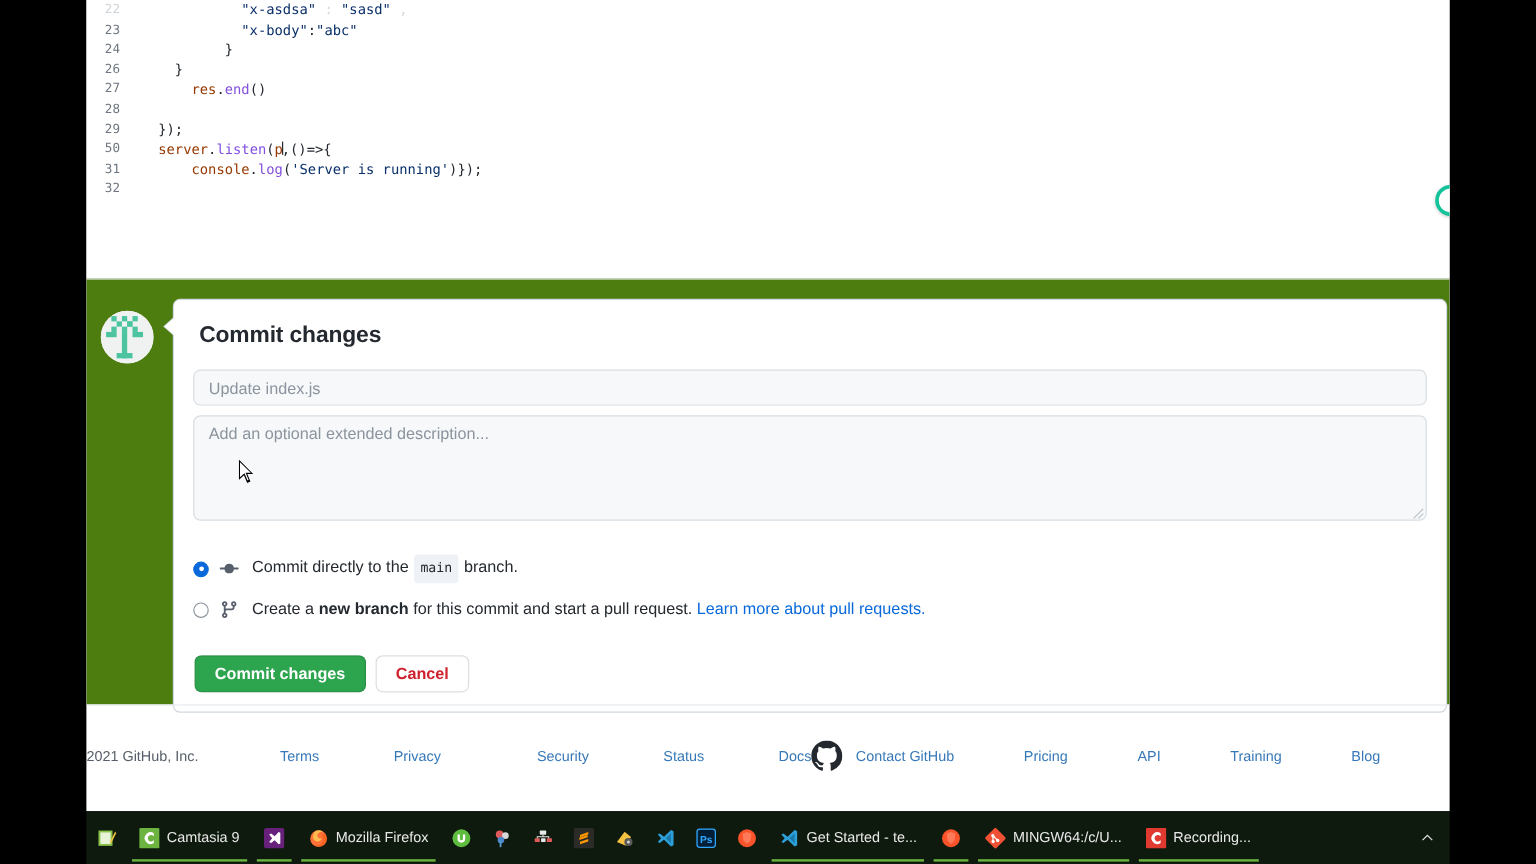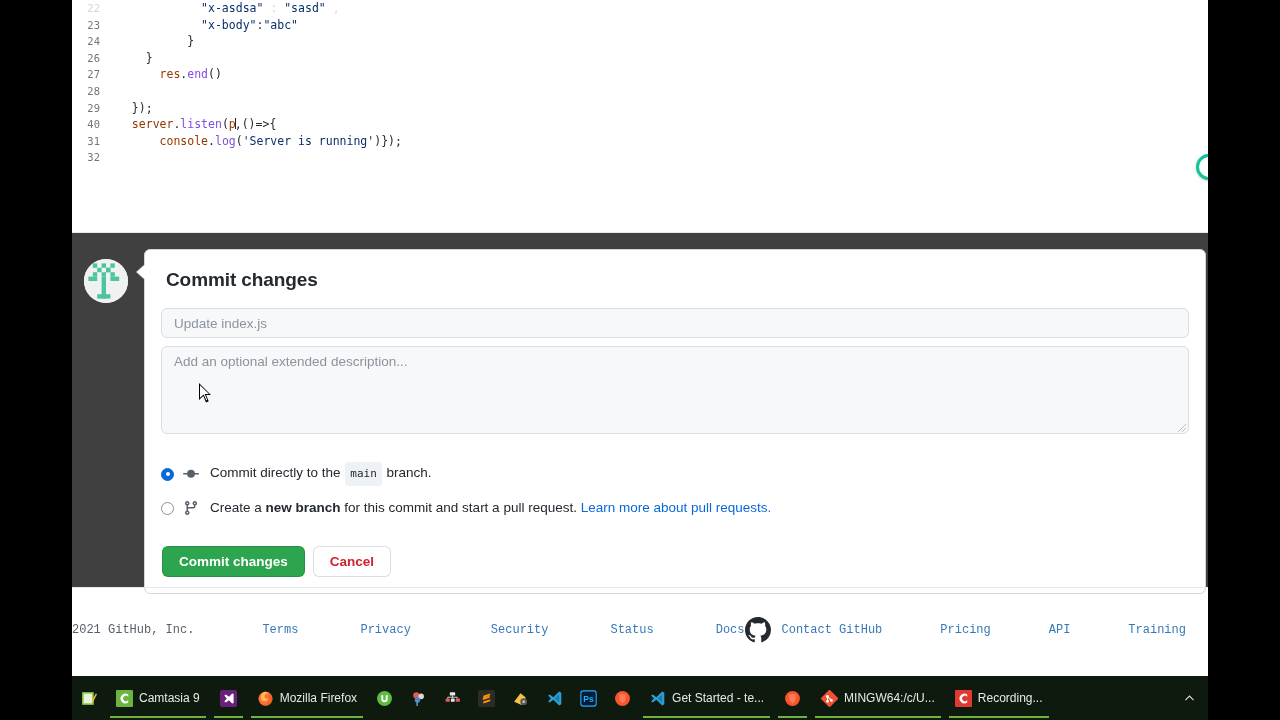--- a/index.html
+++ b/index.html
@@ -45,21 +45,21 @@
     box-shadow: 0 1px 3px rgba(0,0,0,.2);
   }
   .grammarly::after {
     content: ""; position: absolute; right: 1px; top: 9px;
     width: 10px; height: 3px; background: #15c39a;
   }
 
   
   .commit-region {
     border-top: 1px solid #e7e9eb;
-    padding: 16px 12px 0 0; background: #404040; position: relative;
+    padding: 16px 12px 0 0; background: #4d7c0f; position: relative;
     height: 355px;
   }
   .commit-inner { display: flex; padding-left: 12px; }
   .avatar {
     width: 44px; height: 44px; border-radius: 50%;
     background: #f0f2f1; margin-top: 10px; margin-right: 16px;
     flex: 0 0 44px; position: relative; overflow: hidden;
   }
   .avatar svg { display: block; }
   .commit-box {
@@ -139,21 +139,20 @@
     padding: 0 16px; height: 31px; cursor: pointer;
     font-family: "Liberation Sans", sans-serif;
   }
 
   
   .footer {
     border-top: 1px solid #e7e9eb;
     height: 85px; display: flex; align-items: center;
     padding-left: 0px; font-size: 12px;
     position: relative;
-    font-family: Liberation Mono, monospace;
   }
   .foot-left, .foot-right { display: flex; align-items: center; }
   .foot-left { margin-left: 0px; }
   .copy { color: #57606a; white-space: nowrap; }
   .footer a { color: #3779b8; text-decoration: none; white-space: nowrap; }
   .mark { color: #24292f; display: flex; align-items: center; }
 
   
   #taskbar {
     position: absolute; left: 72px; top: 676px; width: 1136px; height: 44px;
@@ -215,21 +214,21 @@
             </tr>
             <tr class="code-row">
               <td class="ln">28</td>
               <td class="cl">&nbsp;</td>
             </tr>
             <tr class="code-row">
               <td class="ln">29</td>
               <td class="cl">  });</td>
             </tr>
             <tr class="code-row">
-              <td class="ln">40</td>
+              <td class="ln">50</td>
               <td class="cl">  <span class="tok-var">server</span>.<span class="tok-fn">listen</span>(<span class="tok-var">p</span><span class="caret"></span>,()=&gt;{</td>
             </tr>
             <tr class="code-row">
               <td class="ln">31</td>
               <td class="cl">      <span class="tok-var">console</span>.<span class="tok-fn">log</span>(<span class="tok-str">'Server is running'</span>)});</td>
             </tr>
             <tr class="code-row">
               <td class="ln">32</td>
               <td class="cl">&nbsp;</td>
             </tr>

